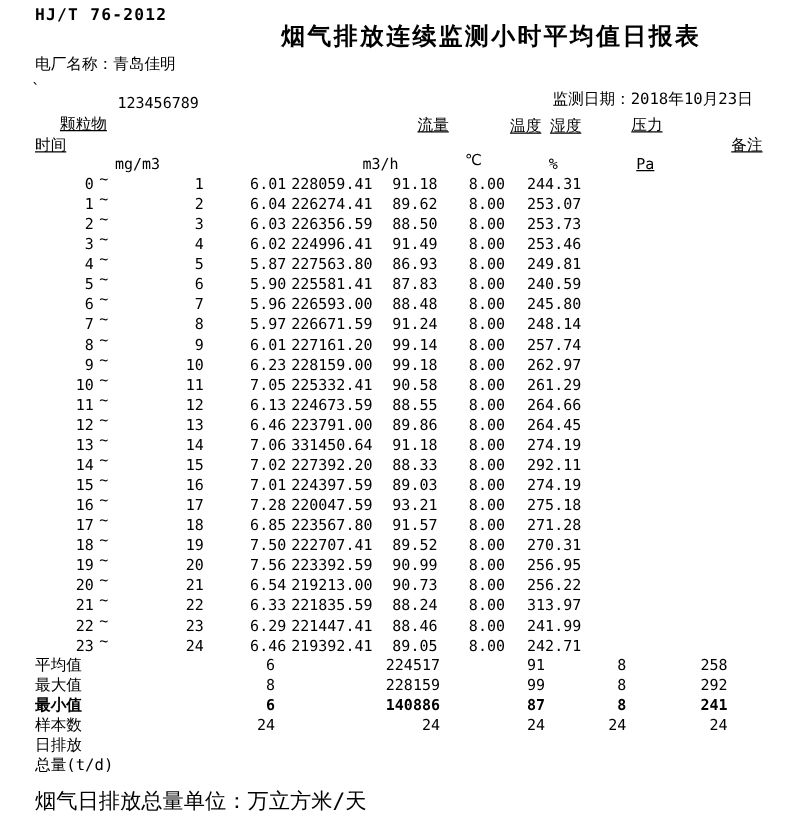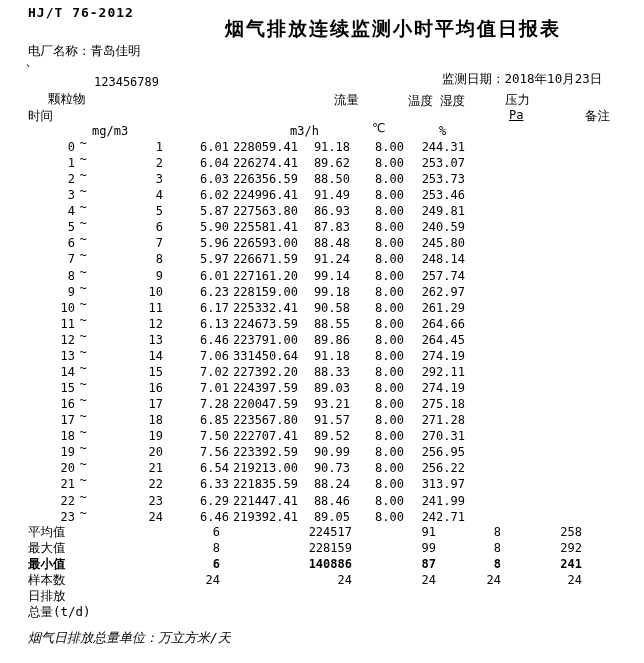--- a/index.html
+++ b/index.html
@@ -8,51 +8,51 @@
     font-family:"DejaVu Sans Mono","DejaVu Sans",sans-serif;
     color:#000;
   }
   .abs{position:absolute;white-space:nowrap;}
   .std{left:28px;top:5px;font-size:13px;font-weight:bold;letter-spacing:1px;}
   .title{left:225px;top:16px;font-size:19px;font-weight:bold;letter-spacing:2px;}
   .plant{left:28px;top:43px;font-size:12.5px;}
   .tick{left:25px;top:64px;font-size:12px;}
   .serial{left:94px;top:75px;font-size:12px;}
   .date{left:442px;top:71px;font-size:12.5px;text-align:center;}
-  .hdr{font-size:12.5px;}
+  .hdr{font-size:12.5px;text-decoration:underline;}
   .h-pm{left:48px;top:91px;}
   .h-flow{left:334px;top:92px;}
   .h-temp{left:408px;top:93px;}
   .h-hum{left:440px;top:93px;}
   .h-press{left:505px;top:92px;}
   .h-time{left:28px;top:108px;}
   .h-remark{left:585px;top:108px;}
   .unit{font-size:12px;}
   .u-pm{left:92px;top:124px;}
   .u-flow{left:290px;top:124px;}
   .u-temp{left:372px;top:121px;}
   .u-hum{left:439px;top:124px;}
-  .u-press{left:509px;top:108px;text-decoration:underline;}
+  .u-press{left:509px;top:124px;text-decoration:underline;}
   .row{position:absolute;left:0;width:644px;height:16px;line-height:16px;font-size:12px;}
   .cell{position:absolute;text-align:right;top:0;}
   .c-h1{left:25px;width:50px;}
   .c-tilde{left:76px;width:14px;text-align:center;top:-4px;}
   .c-h2{left:113px;width:50px;}
   .c-pm{left:169px;width:60px;}
   .c-flow{left:218px;width:80px;}
   .c-temp{left:290px;width:60px;}
   .c-hum{left:344px;width:60px;}
   .c-press{left:401px;width:64px;}
   .s-label{position:absolute;left:28px;top:0;font-size:12.5px;text-align:left;}
   .s-c1{left:160px;width:60px;}
   .s-c2{left:272px;width:80px;}
   .s-c3{left:376px;width:60px;text-align:right;}
   .s-c4{left:441px;width:60px;}
   .s-c5{left:522px;width:60px;}
-  .footer{left:28px;top:629px;font-size:13px;font-style:italic;}
+  .footer{left:28px;top:629px;font-size:17px;}
 </style>
 </head>
 <body>
 
 <div class="abs std">HJ/T 76-2012</div>
 <div class="abs title">烟气排放连续监测小时平均值日报表</div>
 <div class="abs plant">电厂名称：青岛佳明</div>
 <div class="abs tick">`</div>
 <div class="abs serial">123456789</div>
 <div class="abs date">监测日期：2018年10月23日</div>
@@ -179,21 +179,21 @@
     <span class="cell c-flow">228159.00</span>
     <span class="cell c-temp">99.18</span>
     <span class="cell c-hum">8.00</span>
     <span class="cell c-press">262.97</span>
   </div>
 
   <div class="row" style="top: 299.7px;">
     <span class="cell c-h1">10</span>
     <span class="cell c-tilde">~</span>
     <span class="cell c-h2">11</span>
-    <span class="cell c-pm">6.17</span>
+    <span class="cell c-pm">7.05</span>
     <span class="cell c-flow">225332.41</span>
     <span class="cell c-temp">90.58</span>
     <span class="cell c-hum">8.00</span>
     <span class="cell c-press">261.29</span>
   </div>
 
   <div class="row" style="top: 315.77px;">
     <span class="cell c-h1">11</span>
     <span class="cell c-tilde">~</span>
     <span class="cell c-h2">12</span>

